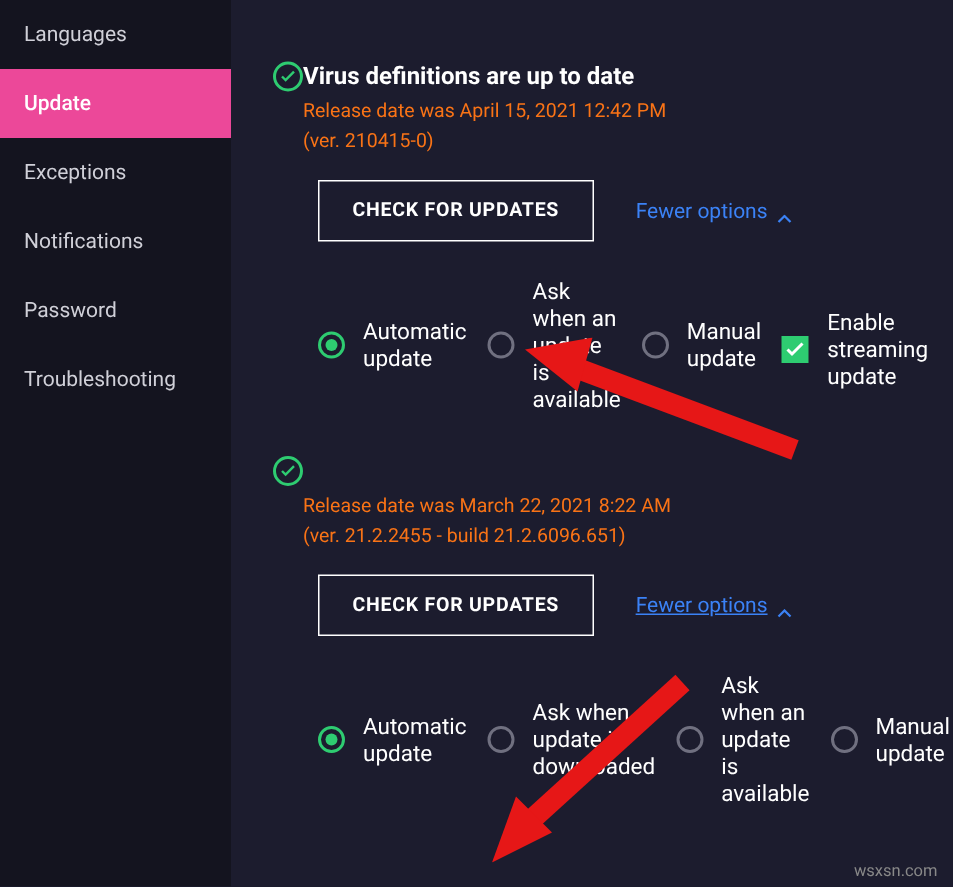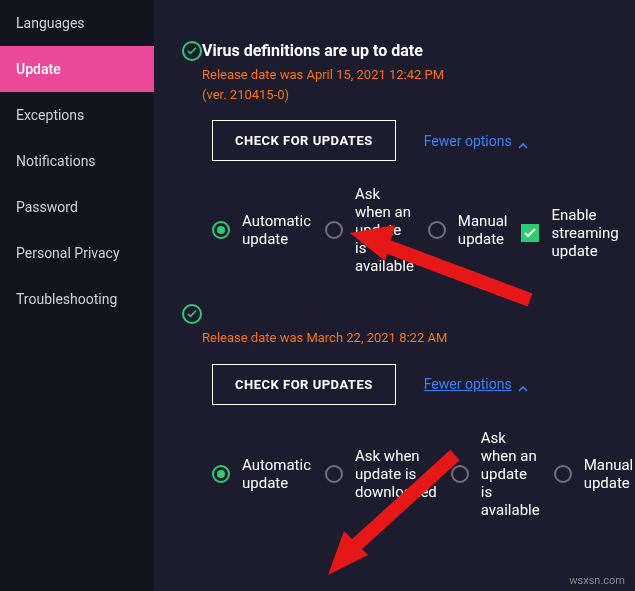--- a/index.html
+++ b/index.html
@@ -40,21 +40,20 @@
   </style>
 </head>
 <body>
 
 <div class="sidebar">
   <div class="sidebar-item">Languages</div>
   <div class="sidebar-item active">Update</div>
   <div class="sidebar-item">Exceptions</div>
   <div class="sidebar-item">Notifications</div>
   <div class="sidebar-item">Password</div>
-  <div class="sidebar-item">Personal Privacy</div>
   <div class="sidebar-item">Troubleshooting</div>
 </div>
 
 <div class="main">
 
   <div class="section">
     <div class="section-header">
       <span class="check-circle">
         <svg viewBox="0 0 12 10">
             <path d="M1 5 L4 8 L11 1" stroke="#2ecc71" stroke-width="2" fill="none"></path>
@@ -102,20 +101,21 @@
   <div class="section">
     <div class="section-header">
       <span class="check-circle">
         <svg viewBox="0 0 12 10">
             <path d="M1 5 L4 8 L11 1" stroke="#2ecc71" stroke-width="2" fill="none"></path>
           </svg>
       </span>
     </div>
     <div class="section-meta">
       <div>Release date was March 22, 2021 8:22 AM</div>
+      <div>(ver. 21.2.2455 - build 21.2.6096.651)</div>
     </div>
     <div class="actions-row">
       <button class="btn-check">CHECK FOR UPDATES</button>
       <span class="fewer-link underline">
         <span>Fewer options</span>
         <svg class="chevron-up" viewBox="0 0 10 6">
             <path d="M1 5 L5 1 L9 5" stroke="#3b82f6" stroke-width="1.5" fill="none"></path>
           </svg>
       </span>
     </div>

